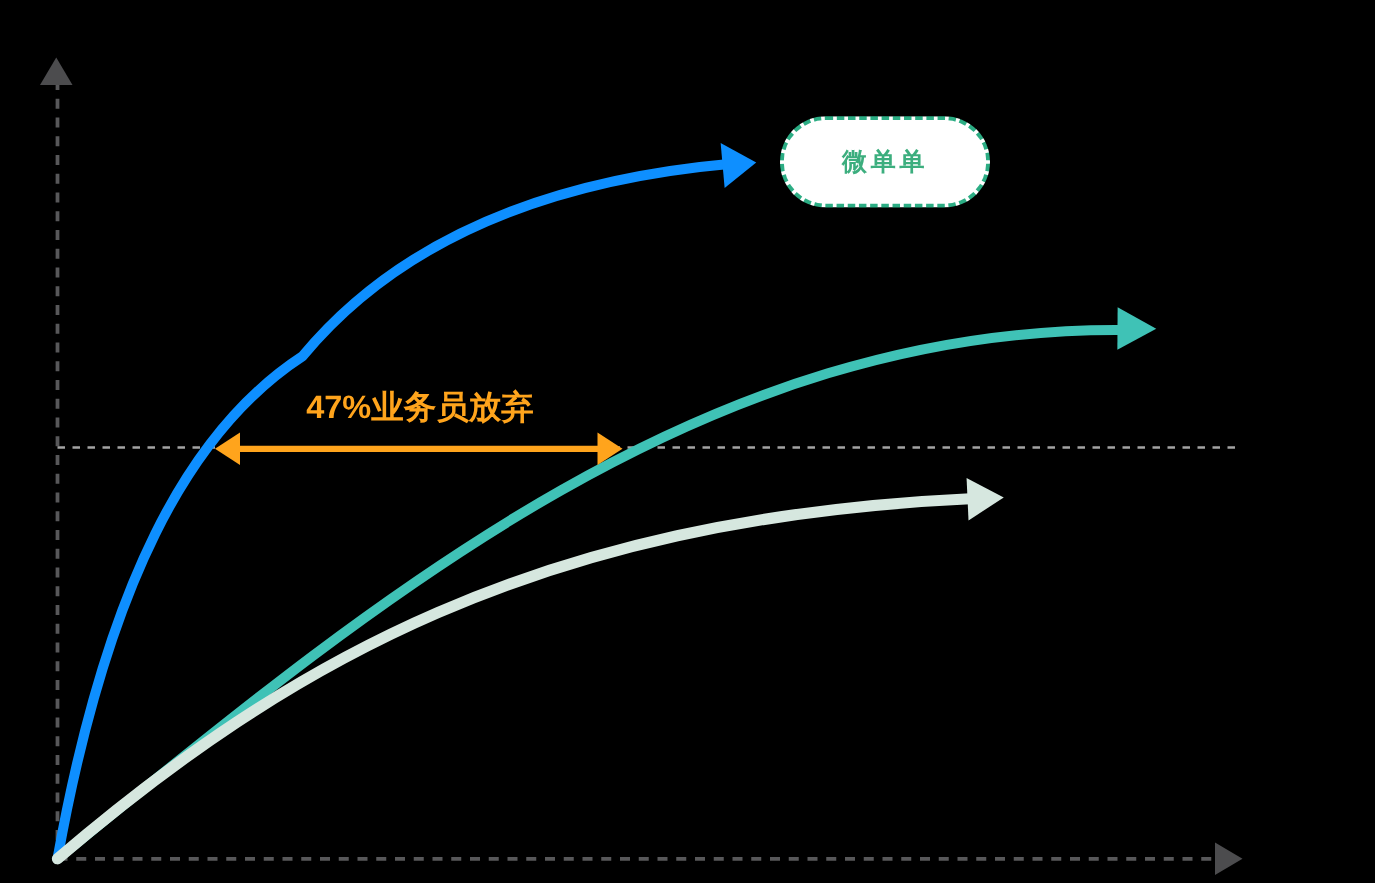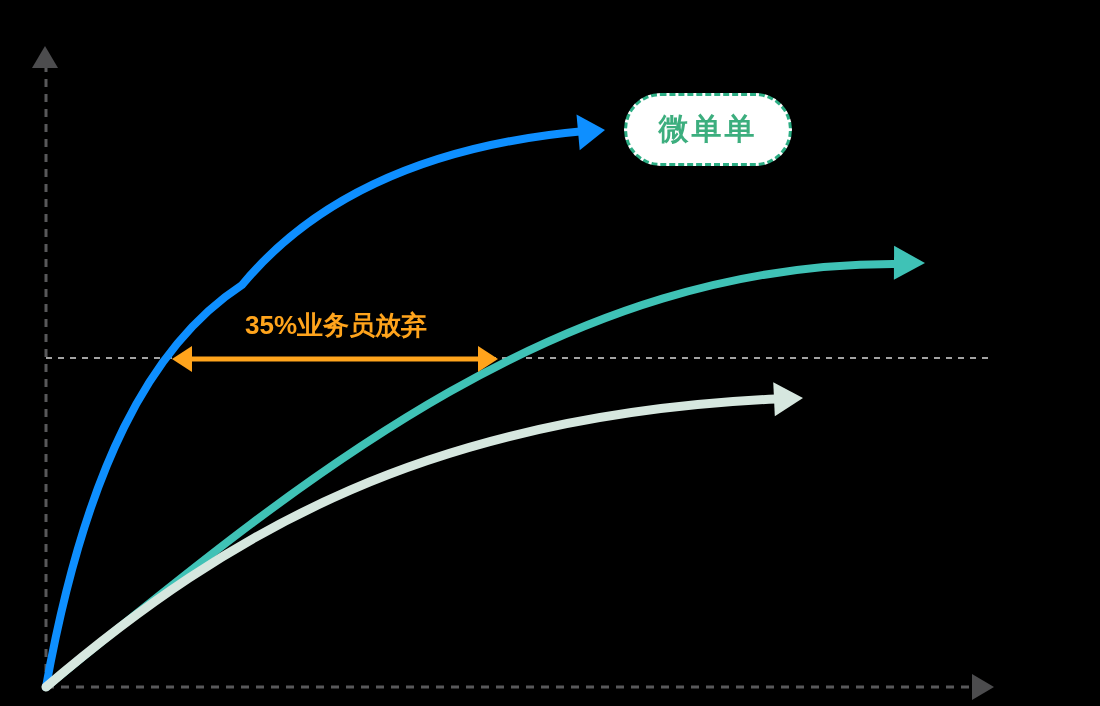--- a/index.html
+++ b/index.html
@@ -20,21 +20,21 @@
     white-space:nowrap;
   }
   .pill {
     position:absolute;
     left:624px; top:93px; width:168px; height:73px;
     box-sizing:border-box;
     border-radius:40px;
     border:3px dashed #2cad84;
     background:#ffffff;
     display:flex; align-items:center; justify-content:center;
-    font-size:30px; font-weight:bold; letter-spacing:3px;
+    font-size:20px; font-weight:bold; letter-spacing:3px;
   }
 </style>
 </head>
 <body style="background: rgb(0, 0, 0);">
 
 <div class="canvas" style="background: rgb(0, 0, 0);">
   <svg width="1100" height="706" viewBox="0 0 1100 706">
       <line x1="46" y1="687" x2="46" y2="66" stroke="#58585a" stroke-width="3" stroke-dasharray="8 7"></line>
       <line x1="46" y1="687" x2="976" y2="687" stroke="#58585a" stroke-width="3" stroke-dasharray="8 7"></line>
       <polygon points="45,46 58,68 32,68" fill="#4c4c4e"></polygon>
@@ -43,17 +43,17 @@
       <path d="M46,687 C85,470 150,345 242,285 C325,185 450,143 585,131" fill="none" stroke="#0e8fff" stroke-width="8" stroke-linecap="round"></path>
       <polygon points="605,130 579.6997549264058,150.3198818701308 576.5123224761892,114.4612668051941" fill="#0e8fff"></polygon>
       <path d="M46,687 C300,480 560,262 897,264" fill="none" stroke="#3fc2b6" stroke-width="8" stroke-linecap="round"></path>
       <polygon points="925,263 893.8996574781618,279.8157276091267 894.1014343402442,245.8163263482526" fill="#3fc2b6"></polygon>
       <path d="M46,687 C230,530 430,415 776,399" fill="none" stroke="#d6e7df" stroke-width="9" stroke-linecap="round"></path>
       <polygon points="803,398 774.8162450642833,416.32146166995057 773.2456690875338,382.3577561727399" fill="#d6e7df"></polygon>
       <line x1="190" y1="359" x2="480" y2="359" stroke="#ffa41c" stroke-width="5"></line>
       <polygon points="172,359 192,346 192,372" fill="#ffa41c"></polygon>
       <polygon points="498,359 478,372 478,346" fill="#ffa41c"></polygon>
     </svg>
-  <div class="annotation" style="color: rgb(255, 164, 28); font-size: 26px;">35%业务员放弃</div>
+  <div class="annotation" style="color: rgb(255, 164, 28); font-size: 26px;">47%业务员放弃</div>
   <div class="pill" style="border-color: rgb(44, 173, 132); background: rgb(255, 255, 255); color: rgb(60, 174, 126);">
     <span>微单单</span>
   </div>
 </div>
 
 </body></html>

